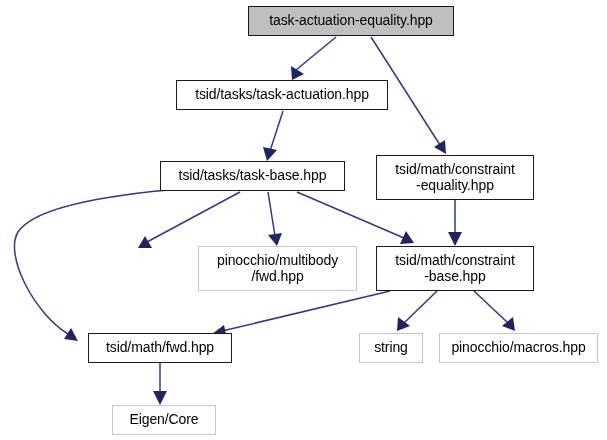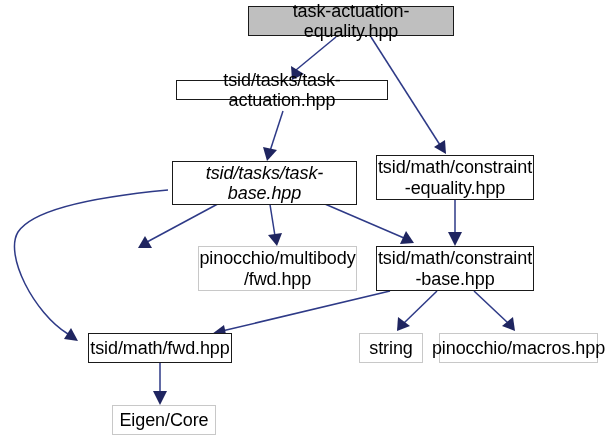--- a/index.html
+++ b/index.html
@@ -28,21 +28,21 @@
     position: absolute;
     box-sizing: border-box;
     display: flex;
     align-items: center;
     justify-content: center;
     text-align: center;
     line-height: 1.12;
     color: #000000;
     background: #ffffff;
     white-space: pre-line;
-    font-size: 18px;
+    font-size: 14px;
     letter-spacing: -0.1px;
   }
   .node-internal {
     border: 1.4px solid #1a1a1a;
   }
   .node-external {
     border: 1.2px solid #c8c8c8;
   }
   .node-root {
     border: 1.4px solid #1a1a1a;
@@ -128,25 +128,25 @@
       <path class="edge-path" d="M 160,363 L 160,395"></path>
       <polygon class="edge-head" points="160,405 153,391 167,391"></polygon>
     </g>
 
   </svg>
 
   <div class="node node-root" style="left:248px; top:6px; width:206px; height:30px;">
     <span class="node-label">task-actuation-equality.hpp</span>
   </div>
 
-  <div class="node node-internal" style="left:176px; top:80px; width:212px; height:20px;">
+  <div class="node node-internal" style="left:176px; top:80px; width:212px; height:30px;">
     <span class="node-label">tsid/tasks/task-actuation.hpp</span>
   </div>
 
-  <div class="node node-internal" style="left:172px; top:161px; width:185px; height:44px;font-style:italic;">
+  <div class="node node-internal" style="left:160px; top:161px; width:185px; height:30px;">
     <span class="node-label">tsid/tasks/task-base.hpp</span>
   </div>
 
   <div class="node node-internal" style="left:376px; top:155px; width:158px; height:45px;">
     <span class="node-label">tsid/math/constraint
 -equality.hpp</span>
   </div>
 
 
   <div class="node node-external" style="left:198px; top:246px; width:159px; height:45px;text-align:center;">

